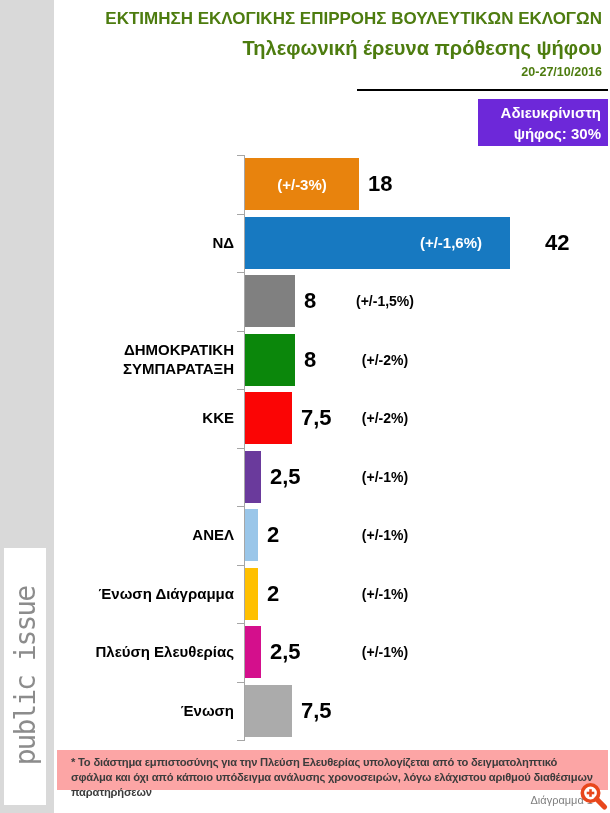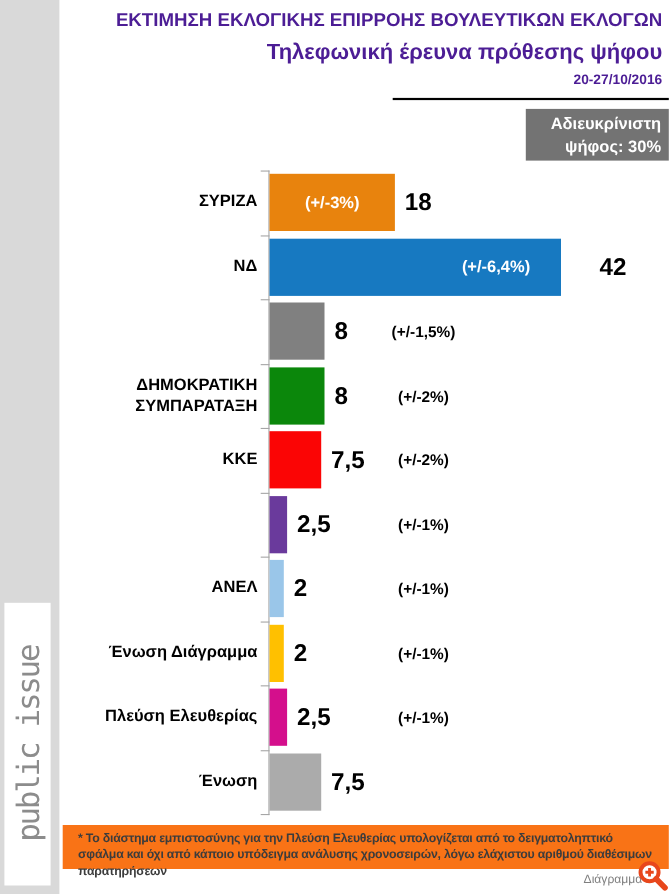--- a/index.html
+++ b/index.html
@@ -13,21 +13,21 @@
   .logo-box {
     position:absolute; left:4px; top:548px; width:42px; height:257px;
     background:#fff; display:flex; align-items:center; justify-content:center;
   }
   .logo-text {
     writing-mode:vertical-rl; transform:rotate(180deg);
     font-family:"DejaVu Sans Mono", monospace;
     font-size:28px; color:#8C8C8C; letter-spacing:-2px; white-space:nowrap;
   }
   
-  .header { position:absolute; left:54px; right:8px; top:8px; text-align:right; color:#4c1d95; }
+  .header { position:absolute; left:54px; right:8px; top:8px; text-align:right; color:#4d7c0f; }
   .title    { font-size:17px; font-weight:bold; line-height:1.3; white-space:nowrap; }
   .subtitle { font-size:20px; font-weight:bold; line-height:1.3; margin-top:5px; }
   .daterange{ font-size:12.5px; font-weight:bold; margin-top:4px; }
   .rule { position:absolute; left:357px; top:89px; width:251px; height:2px; background:#000; }
   
   .badge {
     position:absolute; left:478px; top:99px; width:130px; height:47px;
     background:#808080; color:#fff; font-weight:bold; font-size:15px;
     text-align:right; line-height:1.4; padding:3px 7px 0 6px; box-sizing:border-box;
   }
@@ -51,21 +51,21 @@
     position:absolute; top:50%; transform:translateY(-50%);
     font-size:22px; font-weight:bold; color:#000;
   }
   .bmoe {
     position:absolute; left:271px; width:120px; top:50%; transform:translateY(-50%);
     text-align:center; font-size:14px; font-weight:bold; color:#000;
   }
   
   .footnote {
     position:absolute; left:57px; right:2px; top:750px; height:40px;
-    background:#f97316; color:#3C3C3C; font-size:11.2px; font-weight:bold;
+    background:#fca5a5; color:#3C3C3C; font-size:11.2px; font-weight:bold;
     letter-spacing:-0.2px; line-height:1.32; padding:5px 8px 0 14px; box-sizing:border-box;
   }
   
   .caption { position:absolute; right:17px; top:794px; font-size:11px; color:#7F7F7F; }
   .zoom-ic { position:absolute; right:1px; top:781px; width:31px; height:31px; cursor:pointer; }
 </style>
 </head>
 <body>
 
 <div class="stage">
@@ -77,35 +77,34 @@
   </div>
 
   <div class="header">
     <div class="title">ΕΚΤΙΜΗΣΗ ΕΚΛΟΓΙΚΗΣ ΕΠΙΡΡΟΗΣ ΒΟΥΛΕΥΤΙΚΩΝ ΕΚΛΟΓΩΝ</div>
     <div class="subtitle">Τηλεφωνική έρευνα πρόθεσης ψήφου</div>
     <div class="daterange">20-27/10/2016</div>
   </div>
 
   <div class="rule"></div>
 
-  <div class="badge" style="background: #737373; color: rgb(255, 255, 255);">Αδιευκρίνιστη ψήφος: 30%</div>
+  <div class="badge" style="background: #6d28d9; color: rgb(255, 255, 255);">Αδιευκρίνιστη ψήφος: 30%</div>
 
   <div class="chart">
     <div class="axis-line"></div>
   <div class="crow" style="top: 0px;">
-        <div class="plabel">ΣΥΡΙΖΑ</div>
         <div class="bar" style="width: 114px; background: rgb(232, 131, 13);">
           <span class="bar-moe-in center">(+/-3%)</span>
         </div>
         <span class="bval" style="left: 314px;">18</span>
       </div>
       <div class="crow" style="top: 58.5px;">
         <div class="plabel">ΝΔ</div>
         <div class="bar" style="width: 265px; background: rgb(23, 121, 193);">
-          <span class="bar-moe-in right">(+/-6,4%)</span>
+          <span class="bar-moe-in right">(+/-1,6%)</span>
         </div>
         <span class="bval" style="left: 491px;">42</span>
       </div>
       <div class="crow" style="top: 117px;">
         <div class="bar" style="width: 50px; background: rgb(128, 128, 128);"></div>
         <span class="bval" style="left: 250px;">8</span>
         <span class="bmoe">(+/-1,5%)</span>
       </div>
       <div class="crow" style="top: 175.5px;">
         <div class="plabel">ΔΗΜΟΚΡΑΤΙΚΗ ΣΥΜΠΑΡΑΤΑΞΗ</div>

